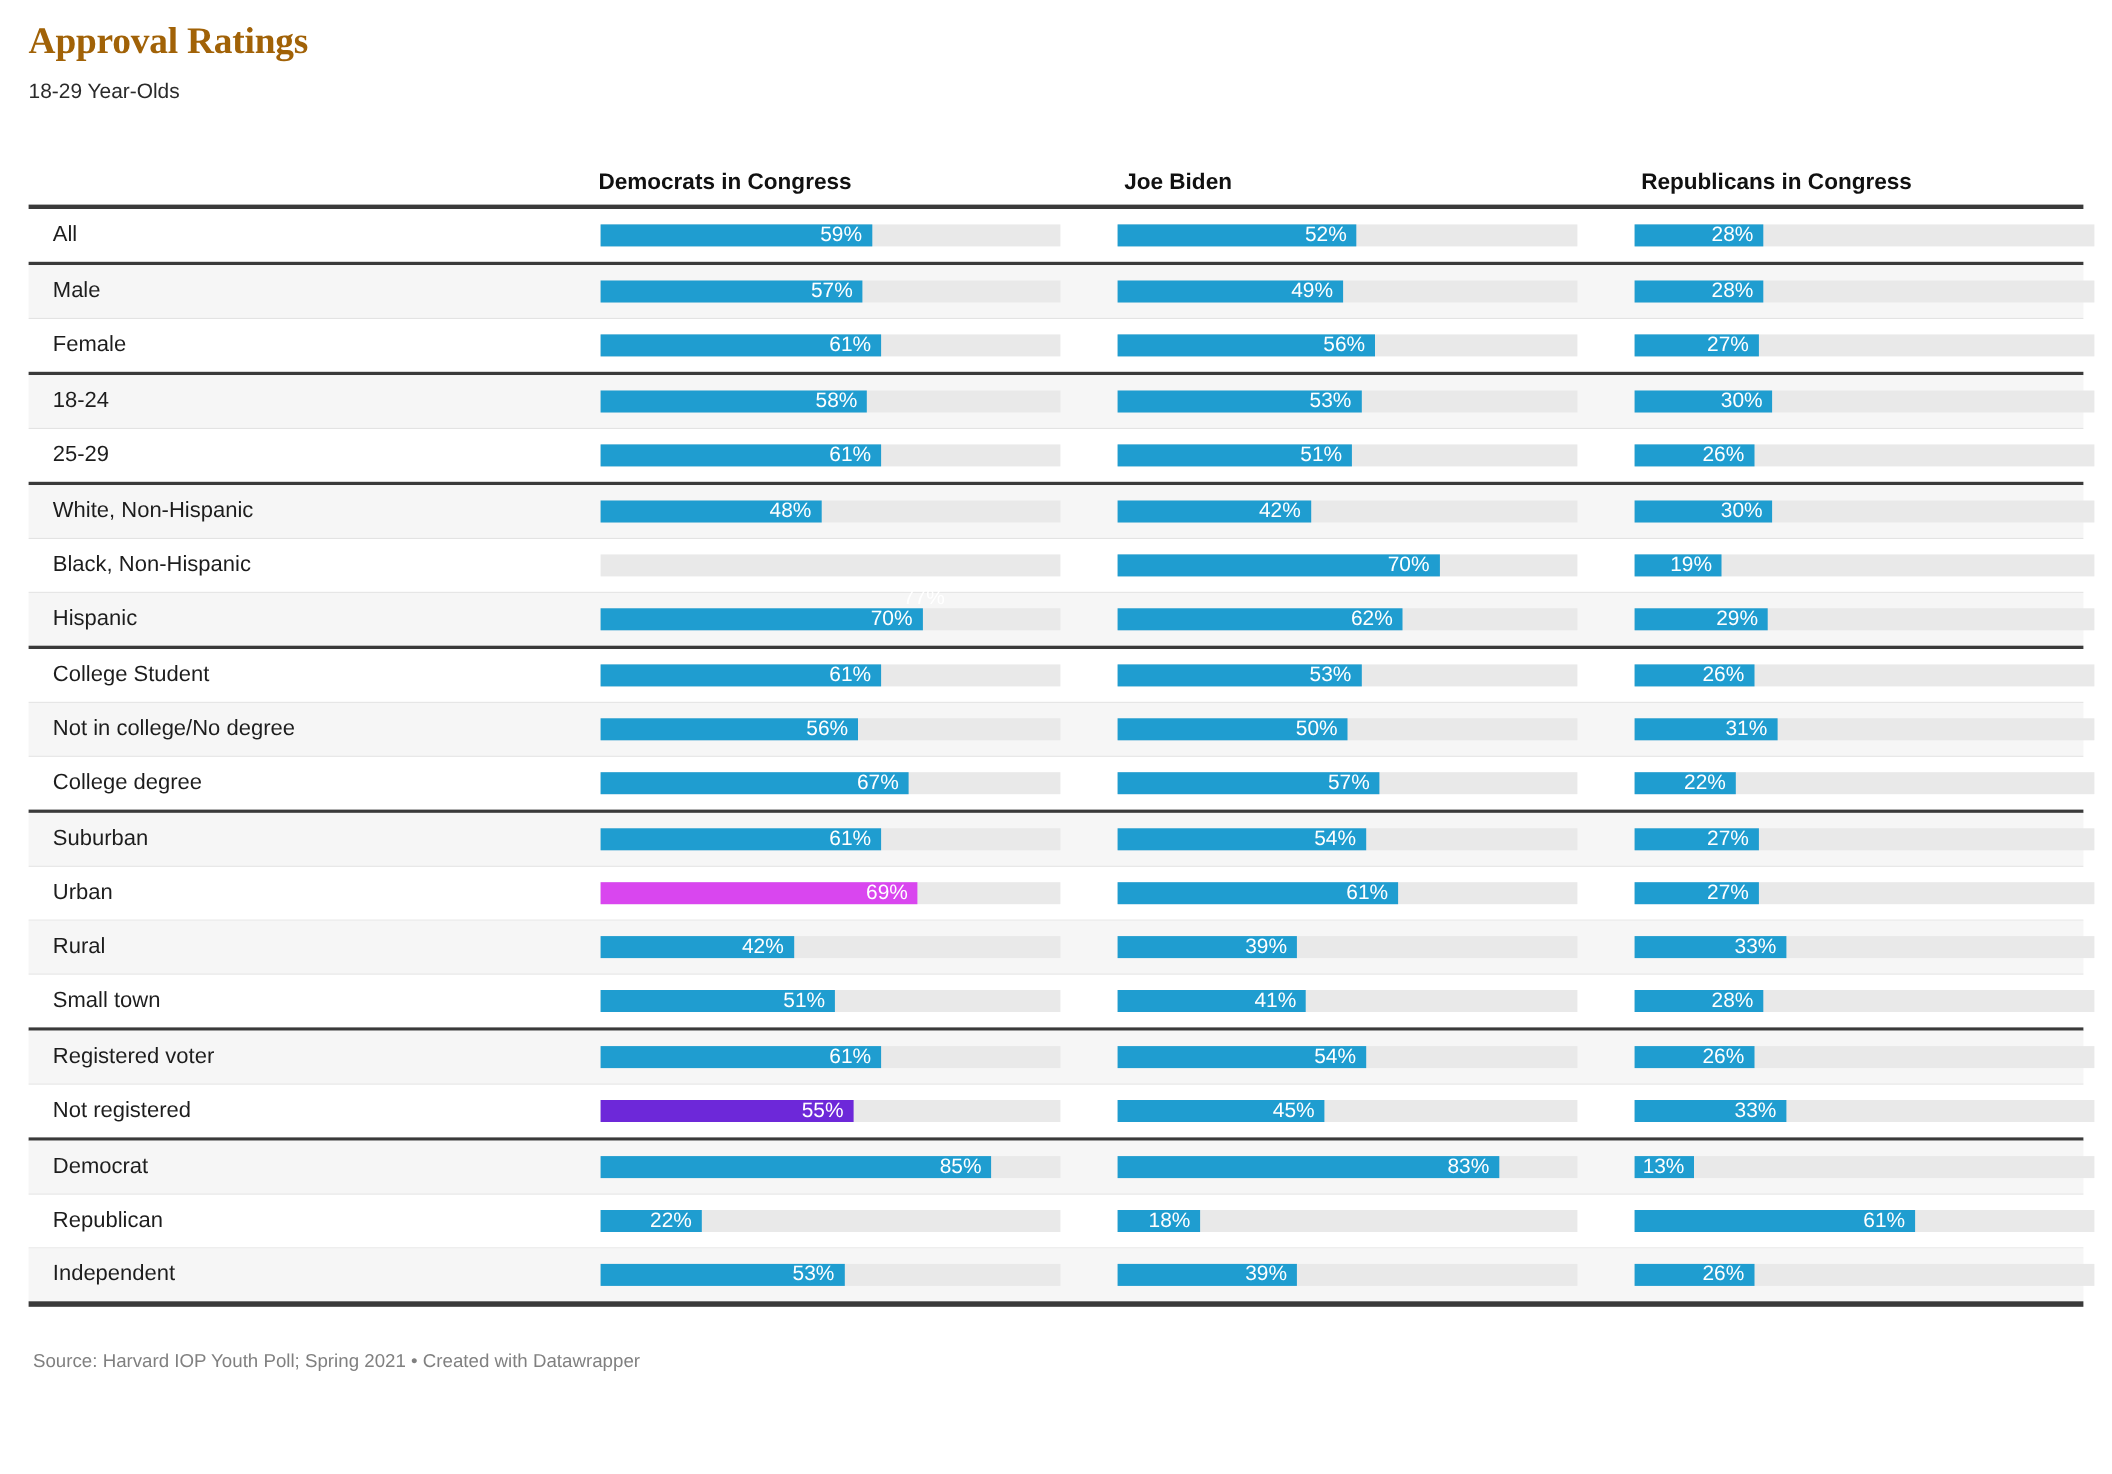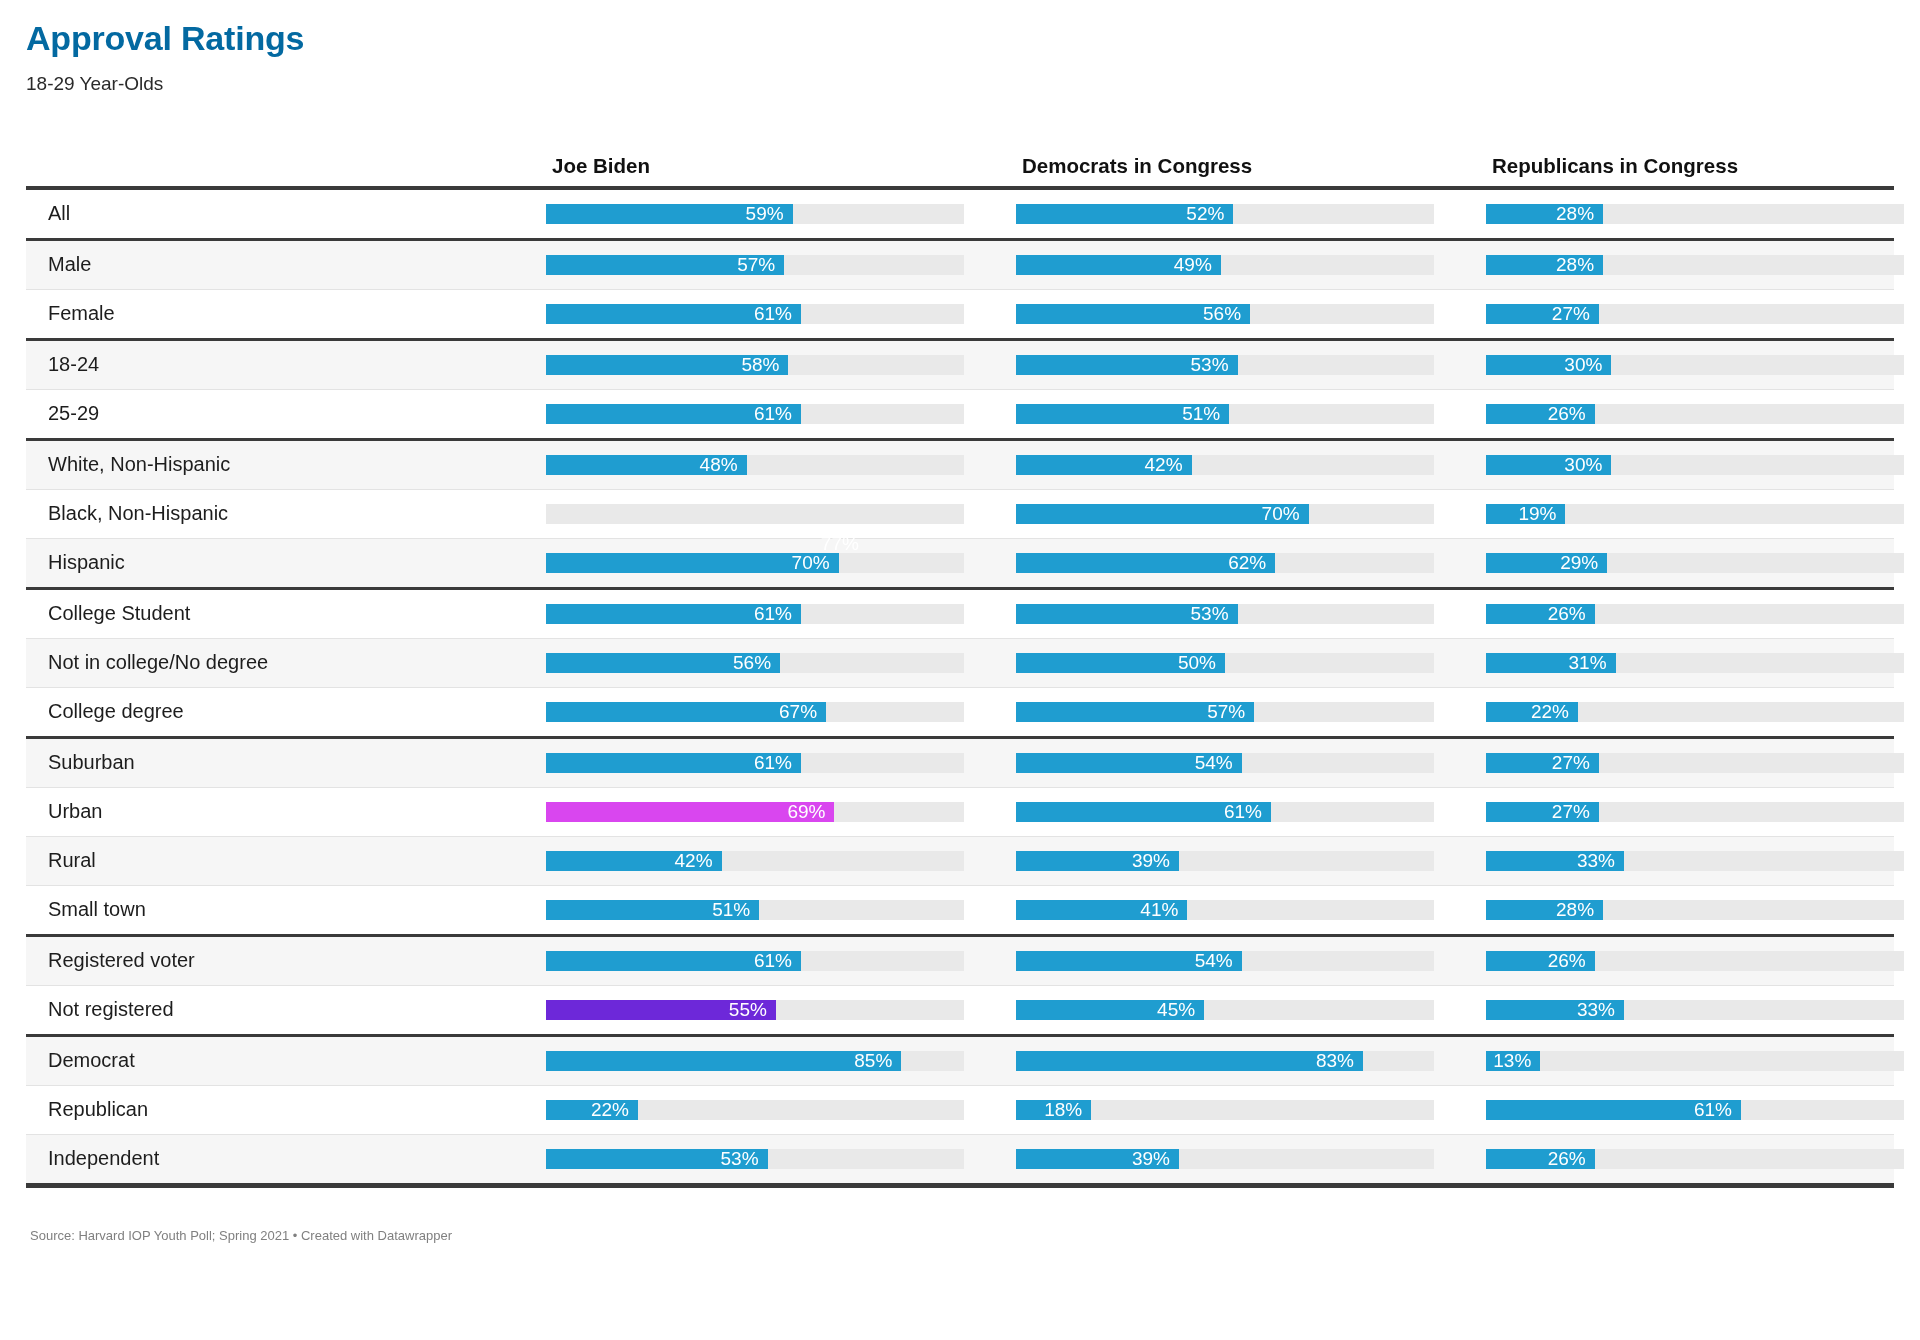--- a/index.html
+++ b/index.html
@@ -17,24 +17,25 @@
   .page {
     width: 1920px;
     height: 1340px;
     box-sizing: border-box;
     padding: 18px 26px 0 26px;
     position: relative;
   }
   .chart-title {
     font-size: 34px;
     font-weight: bold;
-    color: #0369a1;
+    color: #a16207;
     letter-spacing: -0.2px;
     margin: 0 0 0 0;
     line-height: 1.2;
+    font-family: Liberation Serif, serif;
   }
   .chart-subtitle {
     font-size: 19px;
     font-weight: normal;
     color: #2a2a2a;
     margin: 14px 0 0 0;
     line-height: 1.2;
   }
 
   
@@ -129,39 +130,39 @@
     display: flex;
     align-items: center;
     color: #ffffff;
     font-size: 19px;
     line-height: 1;
     right: 9px;
   }
 
   .footer {
     margin-top: 40px;
-    font-size: 13px;
+    font-size: 17px;
     color: #808080;
     padding-left: 4px;
   }
 </style>
 </head>
 <body>
 
 <div class="page">
 
   <h1 class="chart-title">Approval Ratings</h1>
   <div class="chart-subtitle">18-29 Year-Olds</div>
 
   <div class="table">
 
     <div class="head-row">
       <div class="col-label-head"></div>
+      <div class="col-head">Democrats in Congress</div>
       <div class="col-head c1">Joe Biden</div>
-      <div class="col-head">Democrats in Congress</div>
       <div class="col-head">Republicans in Congress</div>
     </div>
 
     <div class="rule-top"></div>
 
     <div id="rows-container">
         <div class="row">
           <div class="row-label">All</div>
           <div class="cell c1">
             <div class="track">

